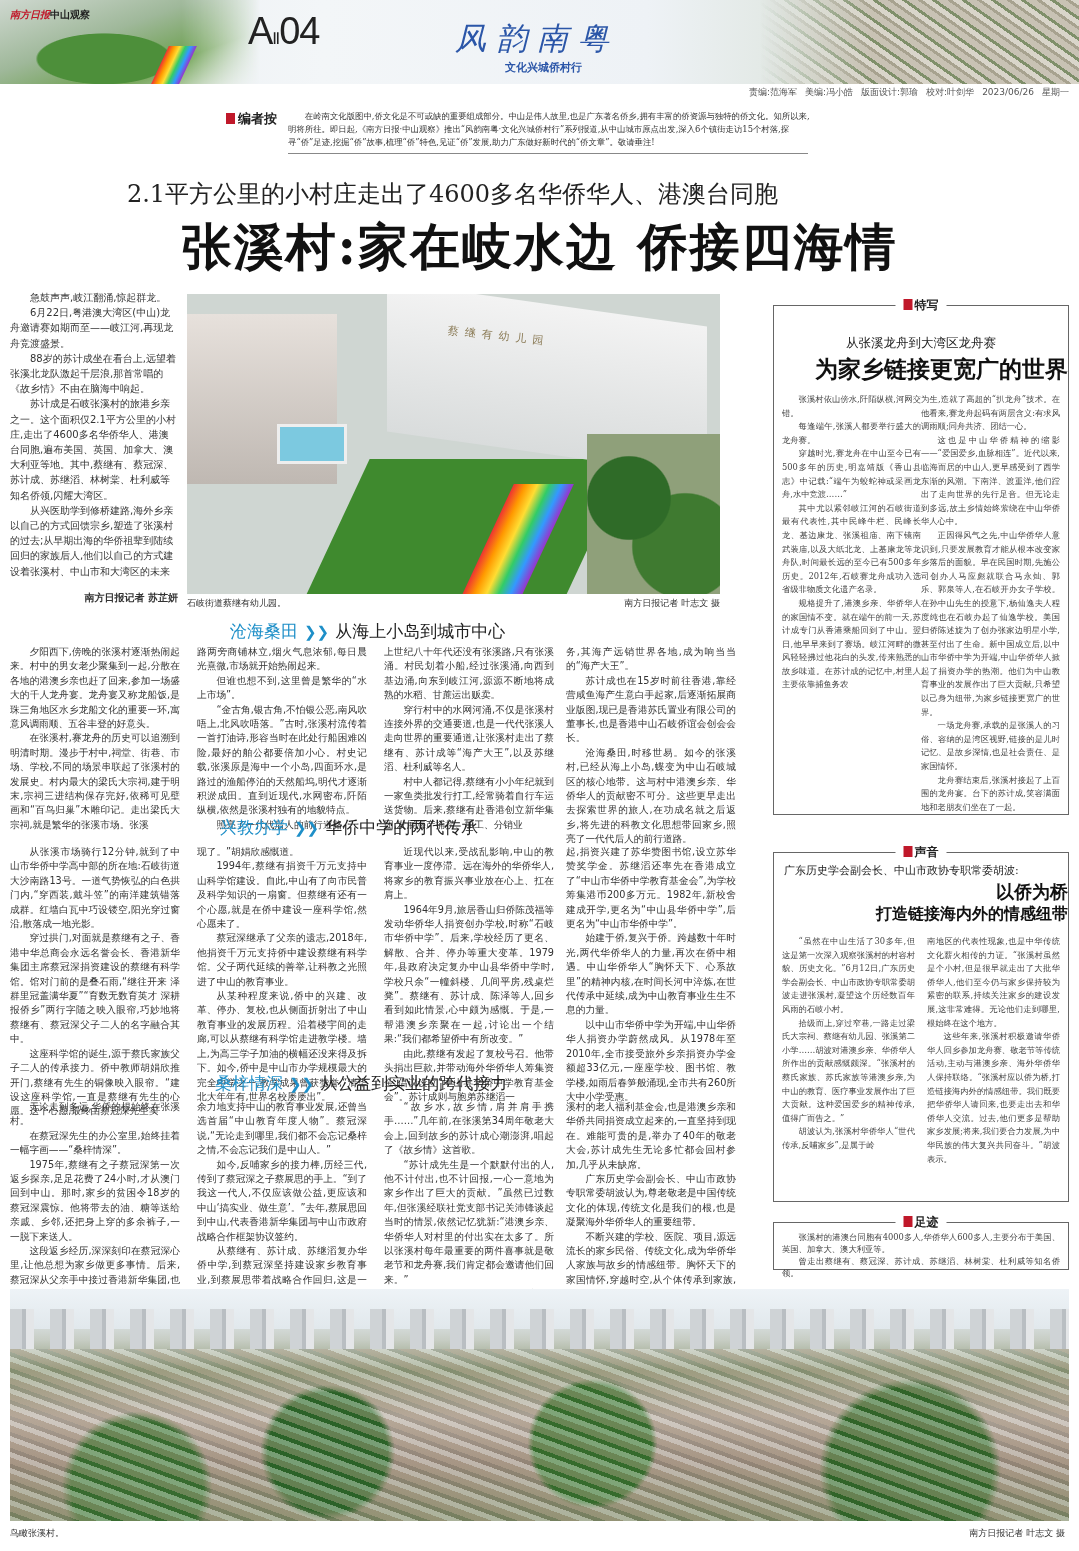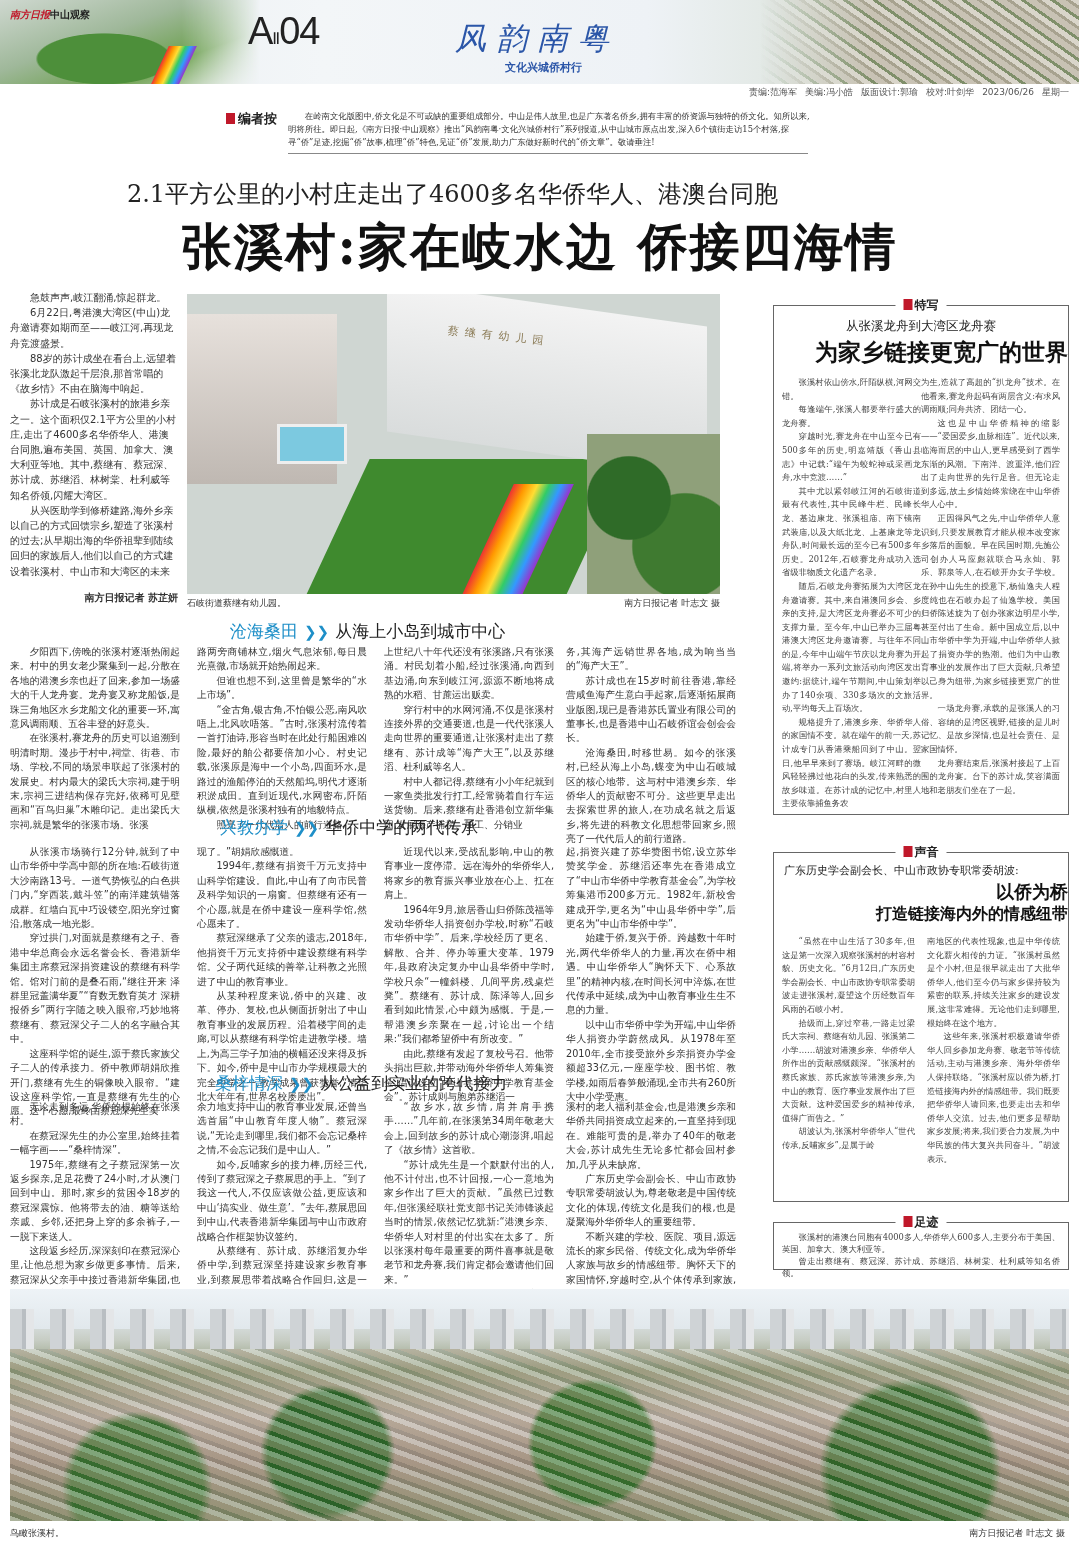--- a/index.html
+++ b/index.html
@@ -189,29 +189,28 @@
     <p>从1983年起,张溪村一直延续着“敬老节”的传统。关沛锋透露,当初,张</p>
   </div>
 <div class="abs col" style="left:566px;top:1100px;width:170px">
     <p style="text-indent:0">溪村的老人福利基金会,也是港澳乡亲和华侨共同捐资成立起来的,一直坚持到现在。难能可贵的是,举办了40年的敬老大会,苏计成先生无论多忙都会回村参加,几乎从未缺席。</p>
     <p>广东历史学会副会长、中山市政协专职常委胡波认为,尊老敬老是中国传统文化的体现,传统文化是我们的根,也是凝聚海外华侨华人的重要纽带。</p>
     <p>不断兴建的学校、医院、项目,源远流长的家乡民俗、传统文化,成为华侨华人家族与故乡的情感纽带。胸怀天下的家国情怀,穿越时空,从个体传承到家族,成为不断延续深化的中山华侨史。</p>
   </div>
 
 <div class="abs box" style="left:773px;top:305px;width:296px;height:510px">
   <div class="box-tag"><i></i><span>特写</span></div>
-  <div class="box-kicker" style="margin-top:12px">从张溪龙舟到大湾区龙舟赛</div>
+  <div class="box-kicker" style="margin-top:29px">从张溪龙舟到大湾区龙舟赛</div>
   <div class="box-title" style="font-size:23px;margin-top:2px">为家乡链接更宽广的世界</div>
   <div style="display:flex;gap:0;padding:8px 8px 0 8px">
     <div class="boxcol" style="flex:1">
         <p>张溪村依山傍水,阡陌纵横,河网交错。</p>
         <p>每逢端午,张溪人都要举行盛大的龙舟赛。</p>
         <p>穿越时光,赛龙舟在中山至今已有500多年的历史,明嘉靖版《香山县志》中记载:“端午为蛟蛇神或采画龙舟,水中竞渡……”</p>
         <p>其中尤以紧邻岐江河的石岐街道最有代表性,其中民峰牛栏、民峰长龙、基边康龙、张溪祖庙、南下镜南武装庙,以及大纸北龙、上基康龙等龙舟队,时间最长远的至今已有500多年历史。2012年,石岐赛龙舟成功入选省级非物质文化遗产名录。</p>
-        <p>随后,石岐龙舟赛拓展为大湾区龙舟邀请赛。其中,来自港澳同乡会、乡亲的支持,是大湾区龙舟赛必不可少的支撑力量。至今年,中山已举办三届粤港澳大湾区龙舟邀请赛。与往年不同的是,今年中山端午节庆以龙舟赛为开端,将举办一系列文旅活动向湾区发出邀约:据统计,端午节期间,中山策划举办了140余项、330多场次的文旅活动,平均每天上百场次。</p>
         <p>规格提升了,港澳乡亲、华侨华人的家国情不变。就在端午的前一天,苏计成专门从香港乘船回到了中山。翌日,他早早来到了赛场。岐江河畔的微风轻轻拂过他花白的头发,传来熟悉的故乡味道。在苏计成的记忆中,村里人主要依靠捕鱼务农</p>
       </div>
     <div class="boxcol" style="flex:1">
         <p style="text-indent:0">为生,造就了高超的“扒龙舟”技术。在他看来,赛龙舟起码有两层含义:有求风调雨顺;同舟共济、团结一心。</p>
         <p>这也是中山华侨精神的缩影——“爱国爱乡,血脉相连”。近代以来,临海而居的中山人,更早感受到了西学东渐的风潮。下南洋、渡重洋,他们蹚出了走向世界的先行足音。但无论走到多远,故土乡情始终萦绕在中山华侨华人心中。</p>
         <p>正因得风气之先,中山华侨华人意识到,只要发展教育才能从根本改变家乡落后的面貌。早在民国时期,先施公司创办人马应彪就联合马永灿、郭乐、郭泉等人,在石岐开办女子学校。在孙中山先生的授意下,杨仙逸夫人程度纯也在石岐办起了仙逸学校。美国归侨陈述旋为了创办张家边明星小学,甚至付出了生命。新中国成立后,以中山市华侨中学为开端,中山华侨华人掀起了捐资办学的热潮。他们为中山教育事业的发展作出了巨大贡献,只希望以己身为纽带,为家乡链接更宽广的世界。</p>
         <p>一场龙舟赛,承载的是张溪人的习俗、容纳的是湾区视野,链接的是儿时记忆、是故乡深情,也是社会责任、是家国情怀。</p>
         <p>龙舟赛结束后,张溪村接起了上百围的龙舟宴。台下的苏计成,笑容满面地和老朋友们坐在了一起。</p>
       </div>
   </div>

